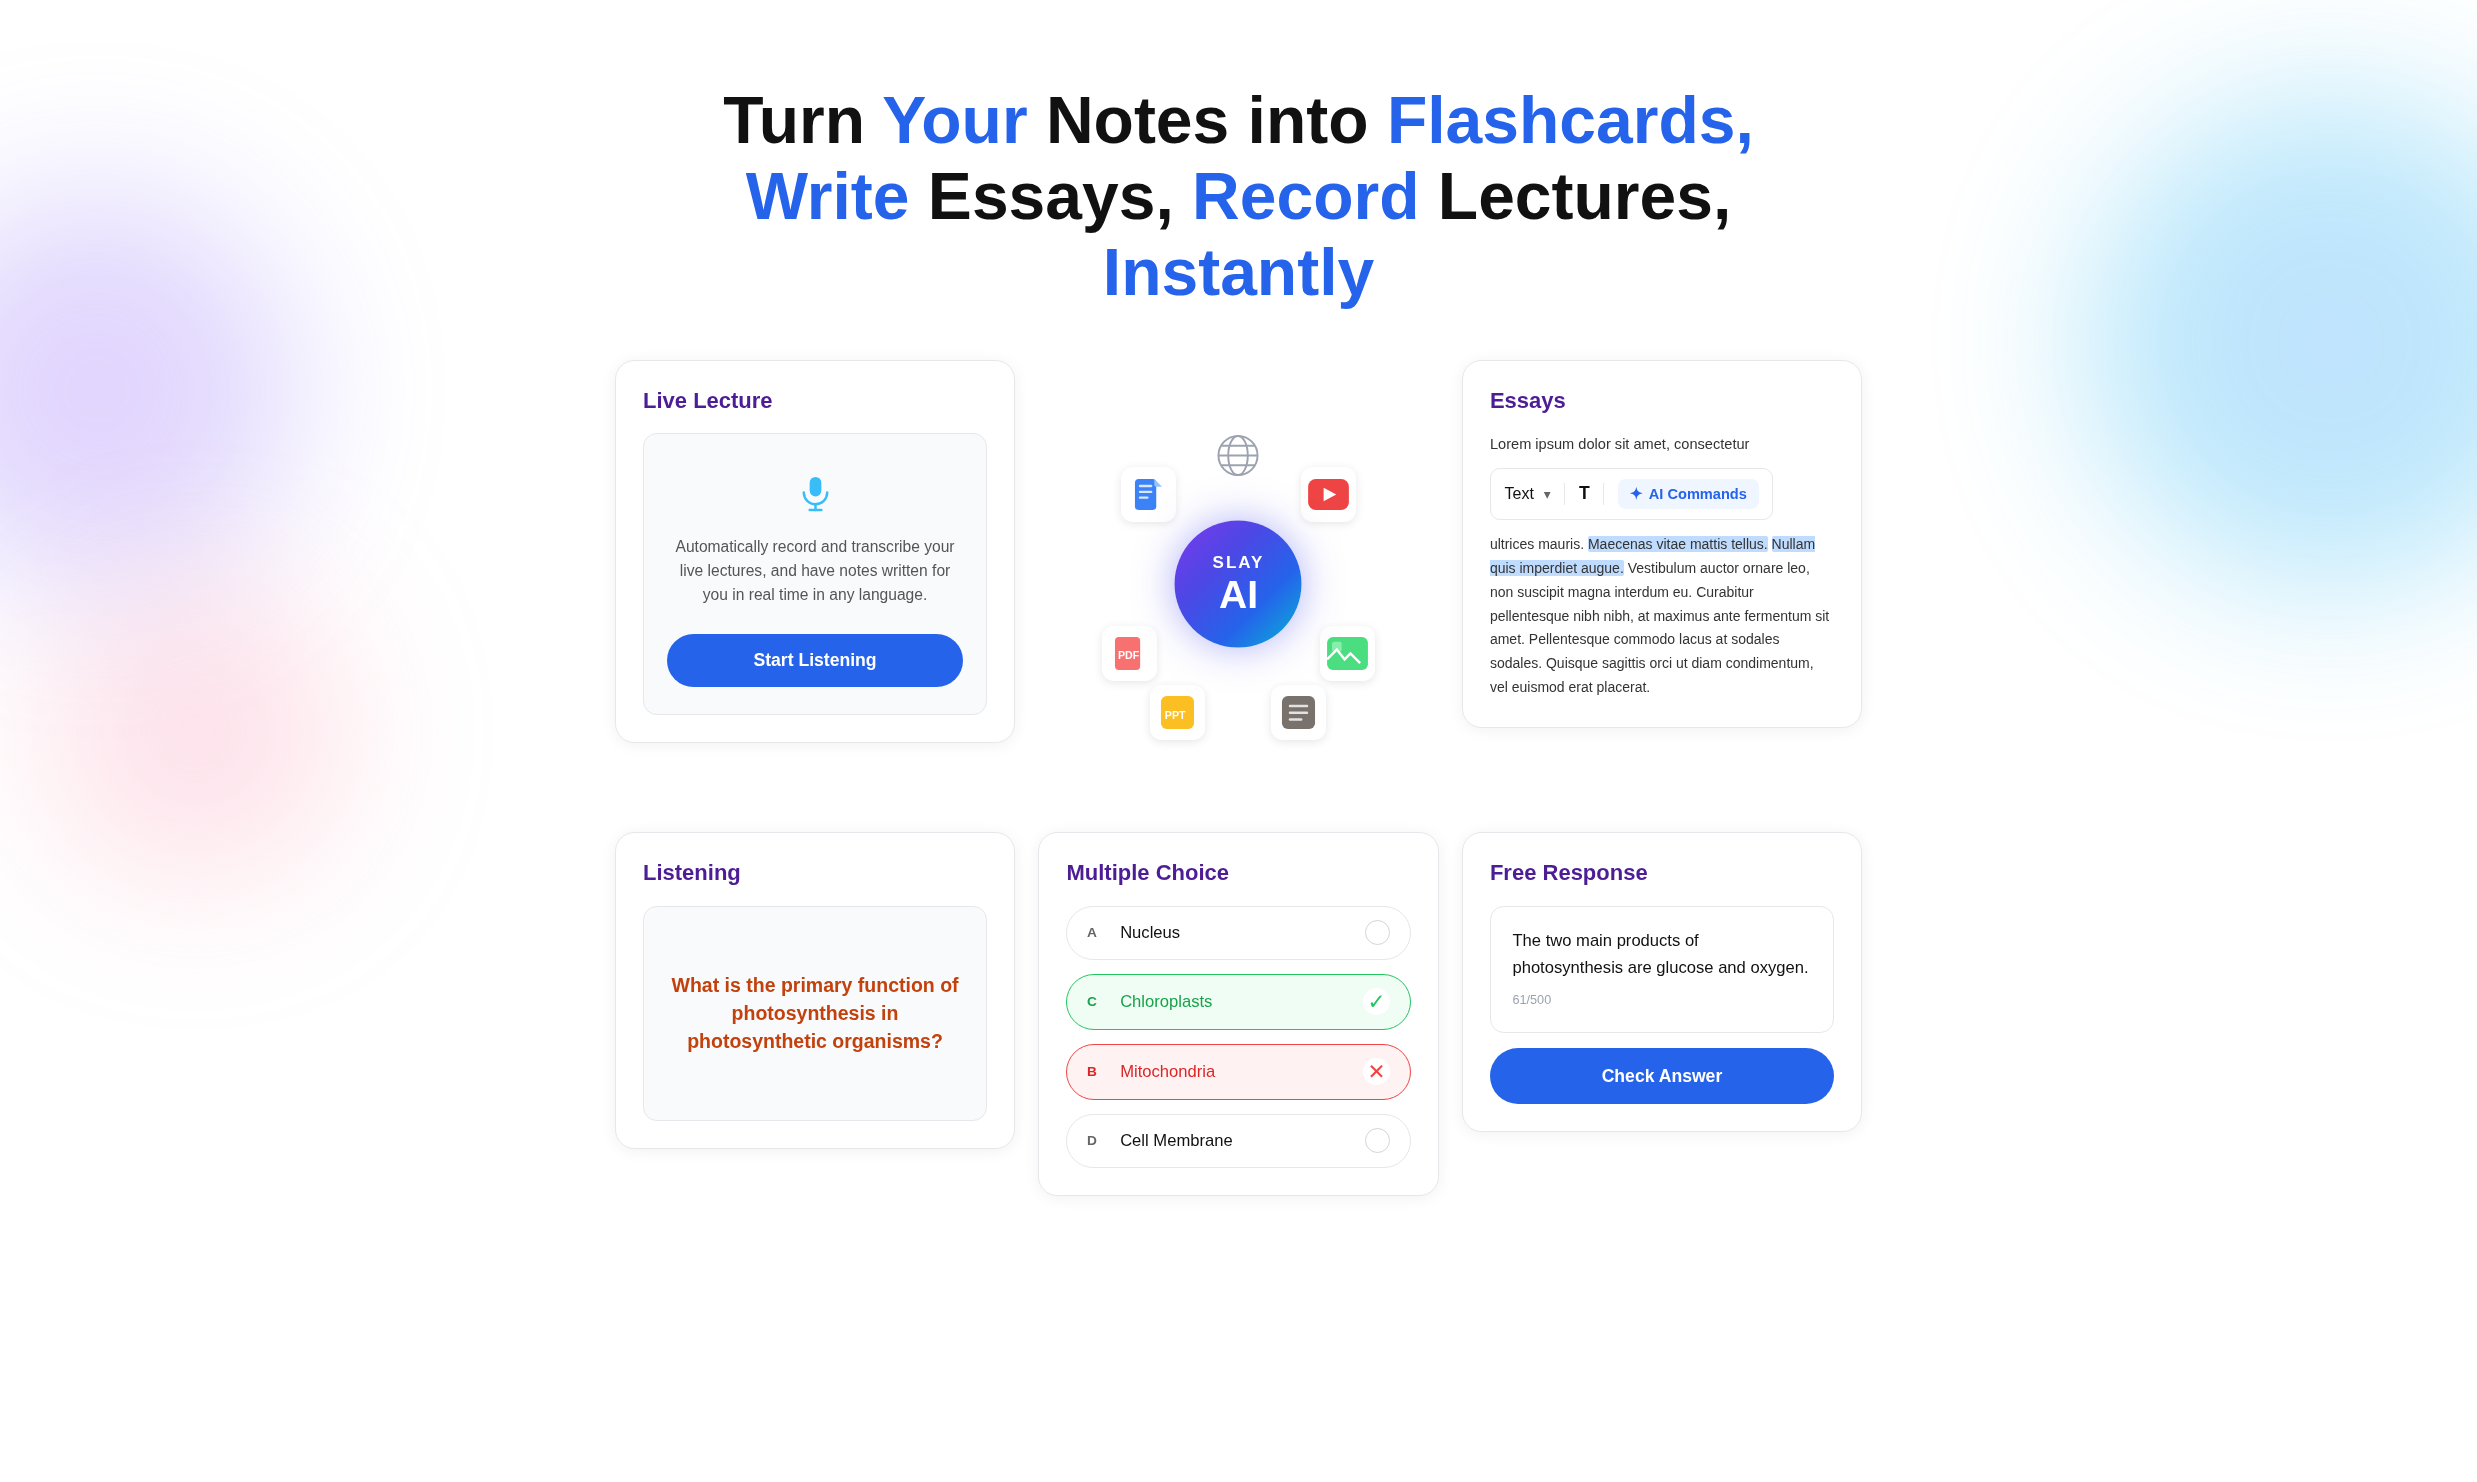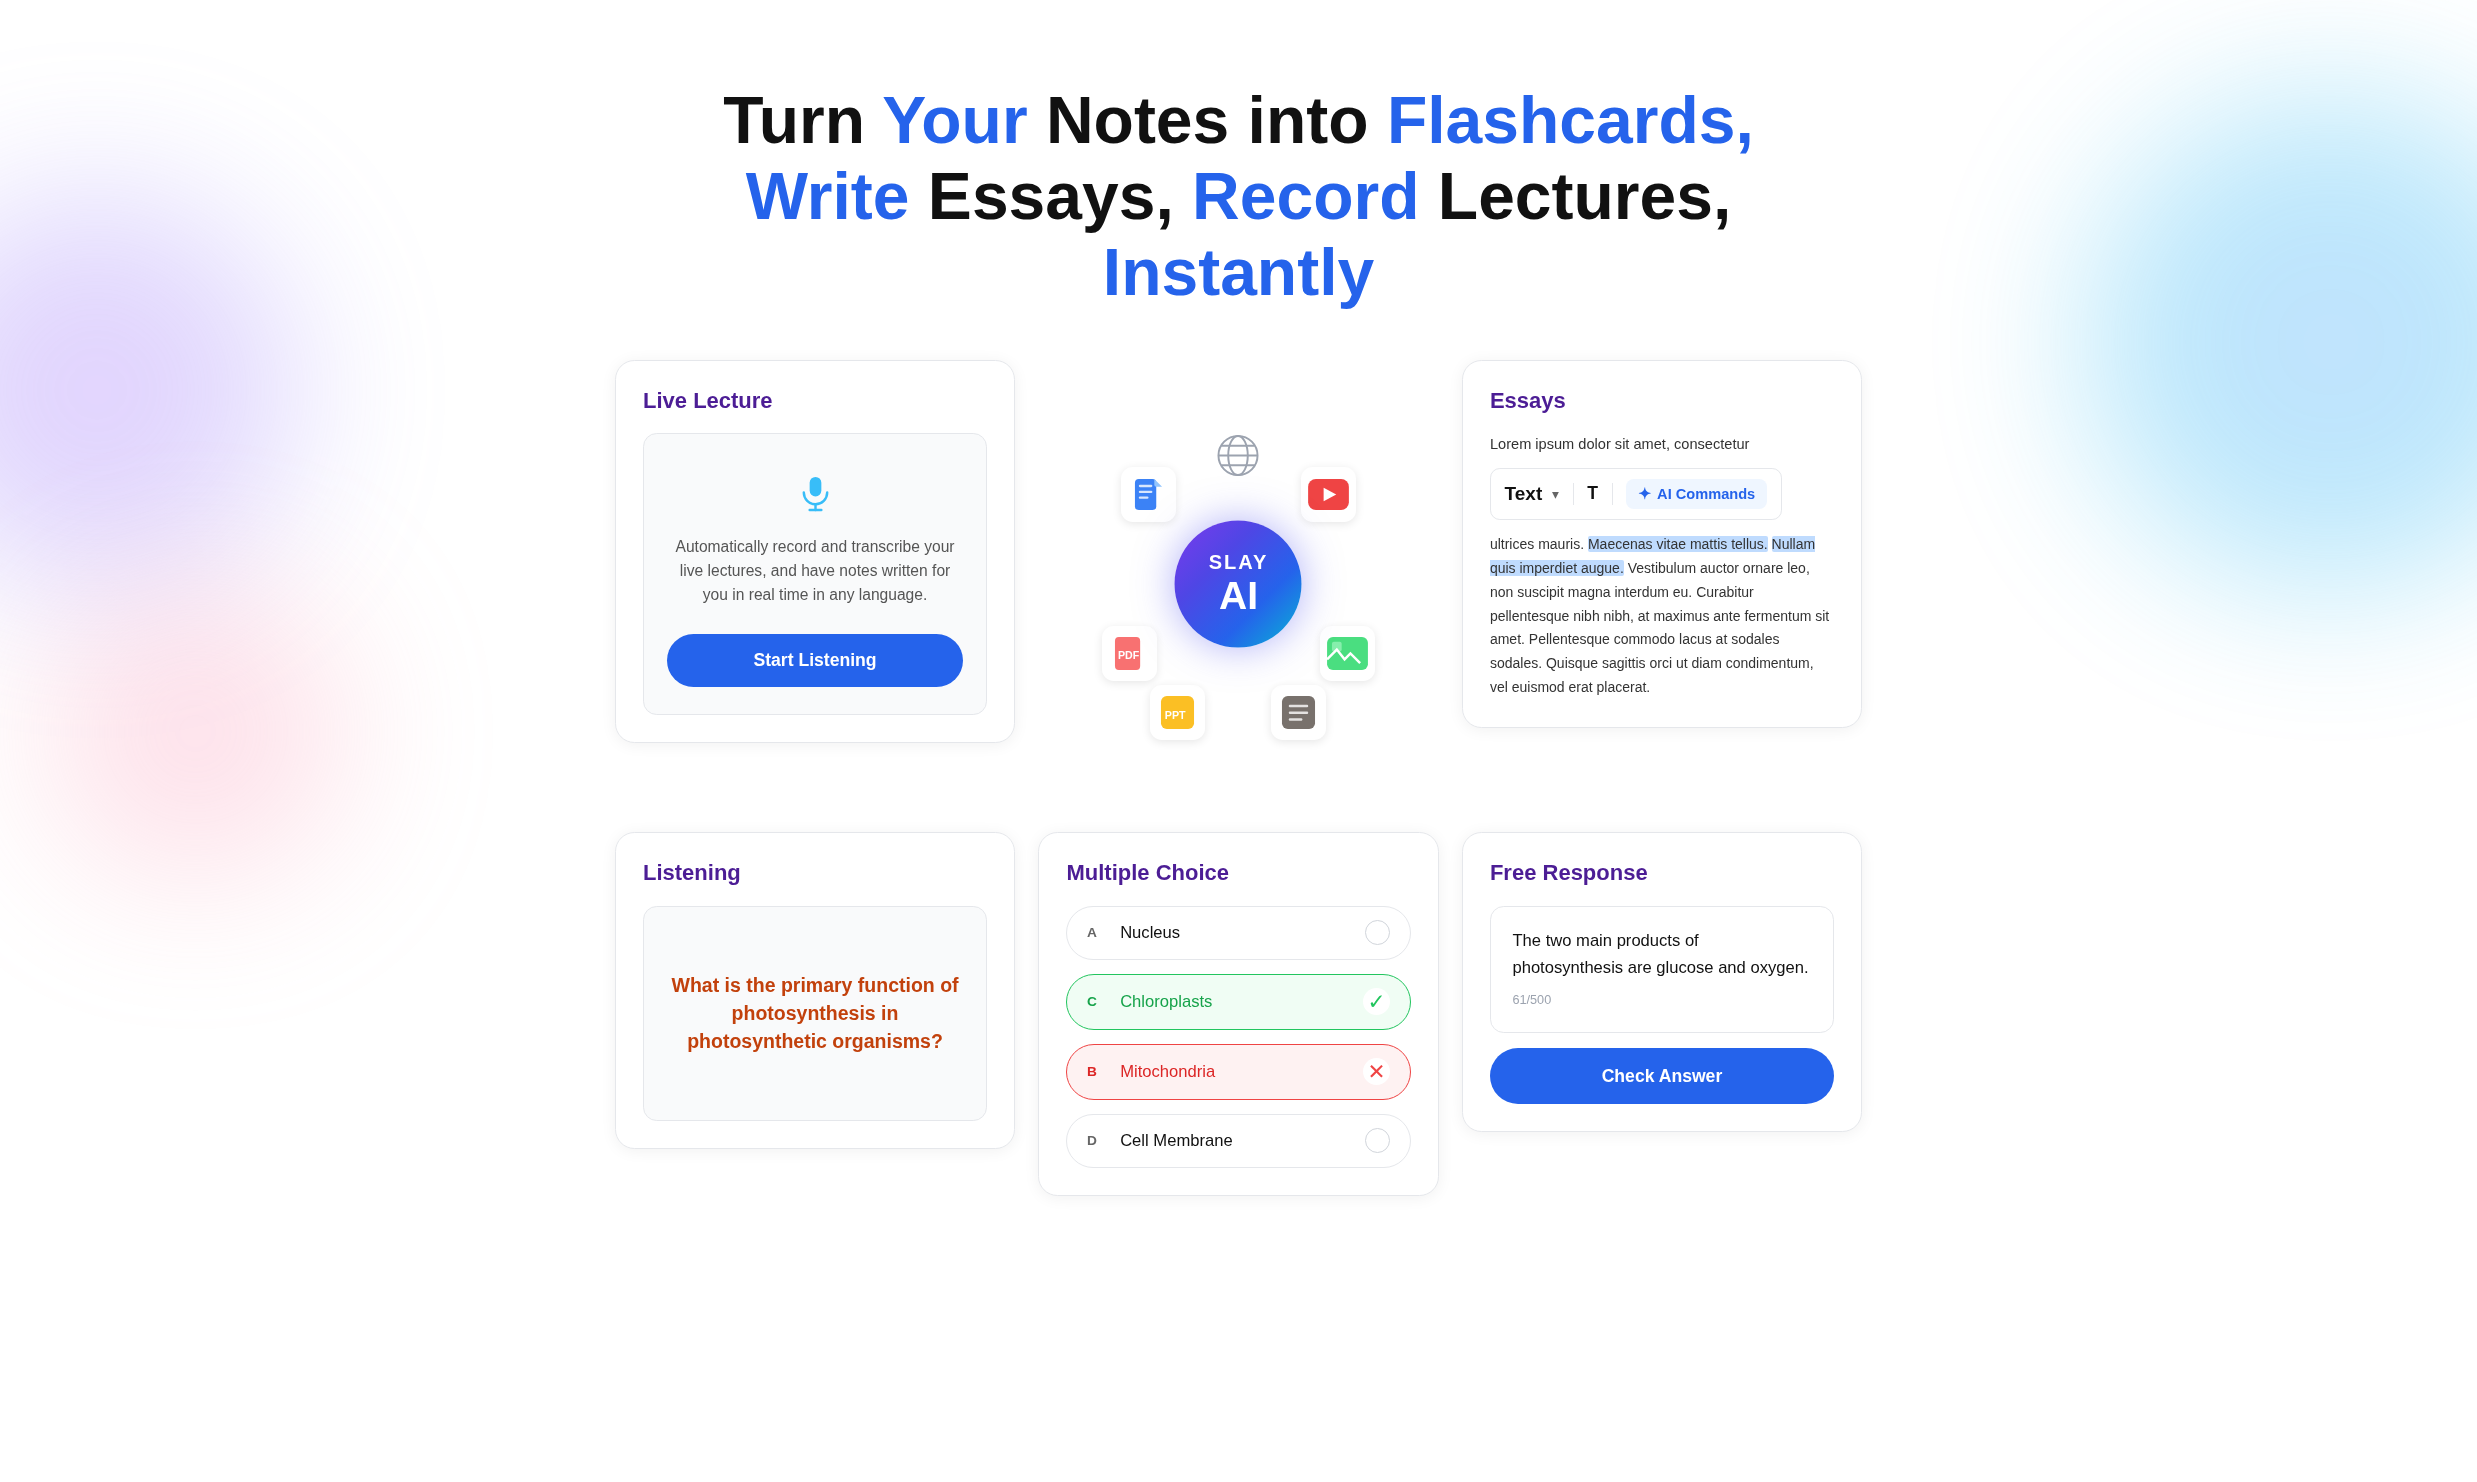--- a/index.html
+++ b/index.html
@@ -137,21 +137,21 @@
     .ai-center-logo {
       width: 127px; height: 127px;
       background: linear-gradient(135deg, #7c3aed, #4f46e5, #2563eb, #06b6d4);
       border-radius: 50%;
       display: flex; flex-direction: column; align-items: center; justify-content: center;
       position: absolute;
       top: 50%; left: 50%;
       transform: translate(-50%, -50%);
       box-shadow: 0 0 39px rgba(99,102,241,0.5);
     }
-    .ai-slay { color: #fff; font-size: 20px; font-weight: 800; letter-spacing: 2px; }
+    .ai-slay { color: #fff; font-size: 17px; font-weight: 800; letter-spacing: 2px; }
     .ai-label { color: #fff; font-size: 39px; font-weight: 900; }
 
     
     .orbit-icon {
       position: absolute;
       width: 55px; height: 55px;
       border-radius: 11.7px;
       display: flex; align-items: center; justify-content: center;
       font-size: 25px;
     }
@@ -176,22 +176,22 @@
       align-items: center;
       gap: 9.8px;
       margin-bottom: 13.7px;
       background: #fff;
       border: 1.5px solid #e5e7eb;
       border-radius: 9.8px;
       padding: 9.8px 13.7px;
       width: fit-content;
     }
     .toolbar-text {
-      font-size: 19px;
-      font-weight: 700;
+      font-size: 16px;
+      font-weight: 400;
       color: #111;
     }
     .toolbar-chevron {
       color: #666;
       font-size: 13.7px;
     }
     .toolbar-divider {
       width: 1px; height: 21.5px;
       background: #e5e7eb;
       margin: 0 3.9px;

